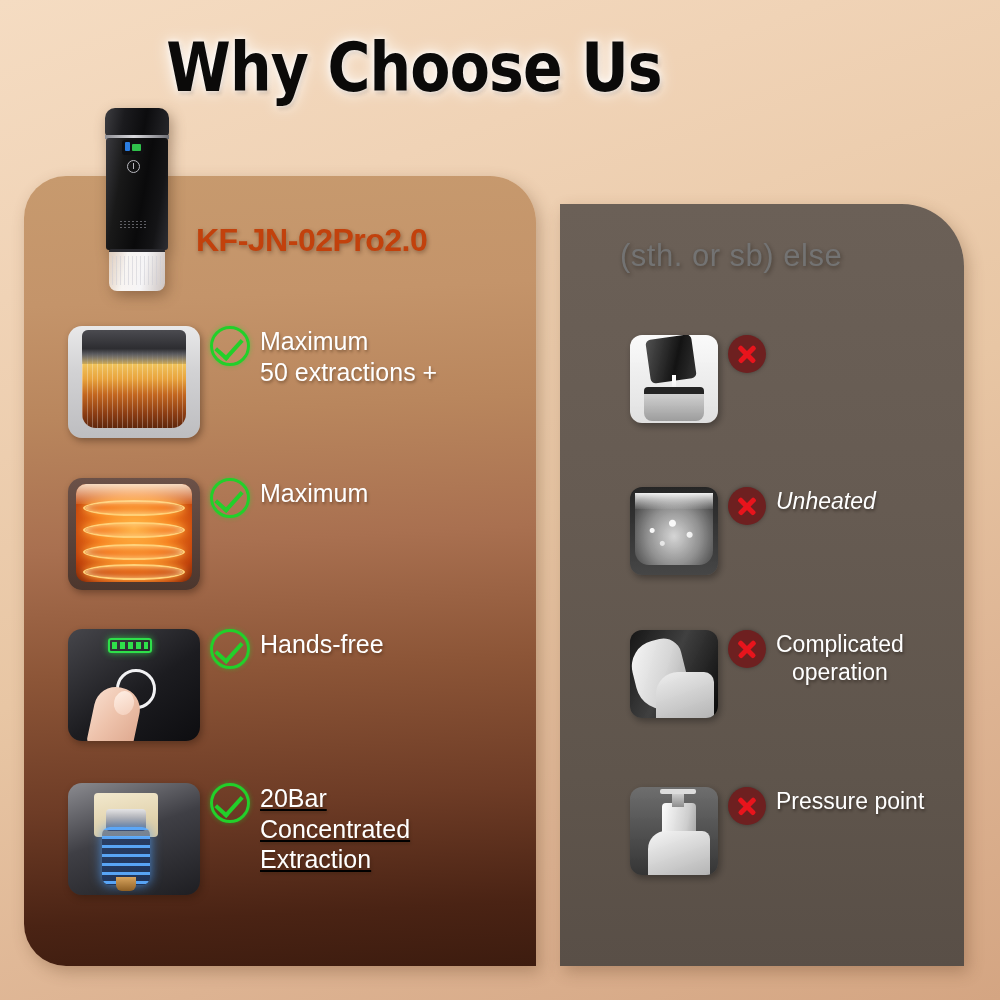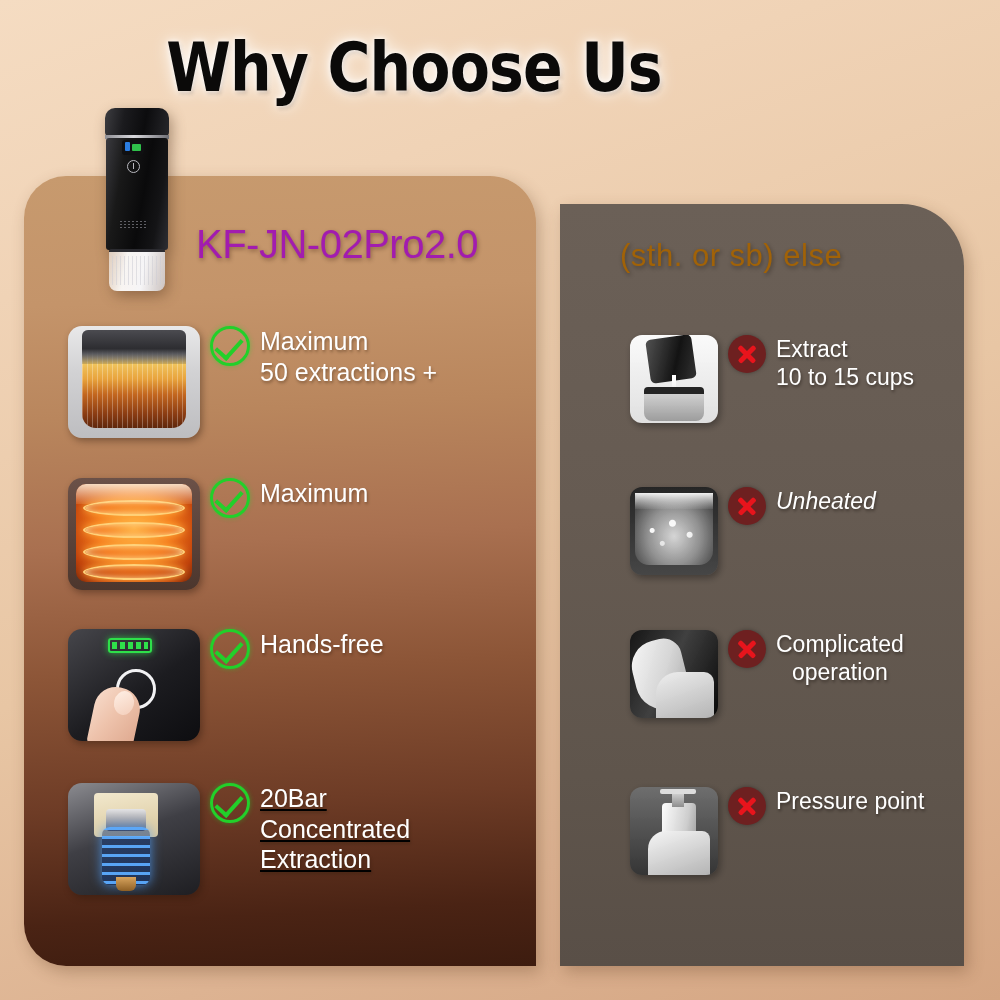--- a/index.html
+++ b/index.html
@@ -121,36 +121,36 @@
   .hp-base::after {
     content: ""; position: absolute; inset: 4px 3px 6px 3px;
     background: repeating-linear-gradient(90deg,
       rgba(205,205,212,.55) 0 1px, transparent 1px 4px);
   }
 
   
   .model-name {
     position: absolute;
     left: 196px; top: 222px;
-    font-size: 40px;
-    font-weight: normal;
+    font-size: 32px;
+    font-weight: bold;
     letter-spacing: -0.5px;
-    color: #a21caf;
+    color: #c2410c;
     text-shadow: 1px 2px 4px rgba(60,30,14,.40);
     z-index: 5;
   }
 
   
   .right-header {
     position: absolute;
     left: 620px; top: 238px;
     font-size: 31px;
     font-weight: 300;
     letter-spacing: .5px;
-    color: #a16207;
+    color: #737373;
     text-shadow: 1px 2px 4px rgba(20,12,6,.40);
     z-index: 5;
   }
 
   
   .feat {
     position: absolute;
     display: flex;
     align-items: flex-start;
     z-index: 4;
@@ -503,22 +503,20 @@
   <div class="thumb thumb-r gs">
     <div class="art-pour">
         <div class="dev"></div>
         <div class="stream"></div>
         <div class="cup"></div>
       </div>
   </div>
   <div class="mark">
       <div class="cross"></div>
     </div>
-  <div class="ftext ftext-r">Extract
-10 to 15 cups</div>
 </div>
 
 <div class="feat feat-right" style="top:487px;font-style:italic;">
   <div class="thumb thumb-r gs">
     <div class="art-cold">
         <div class="vessel"></div>
         <div class="top-foam"></div>
       </div>
   </div>
   <div class="mark">

